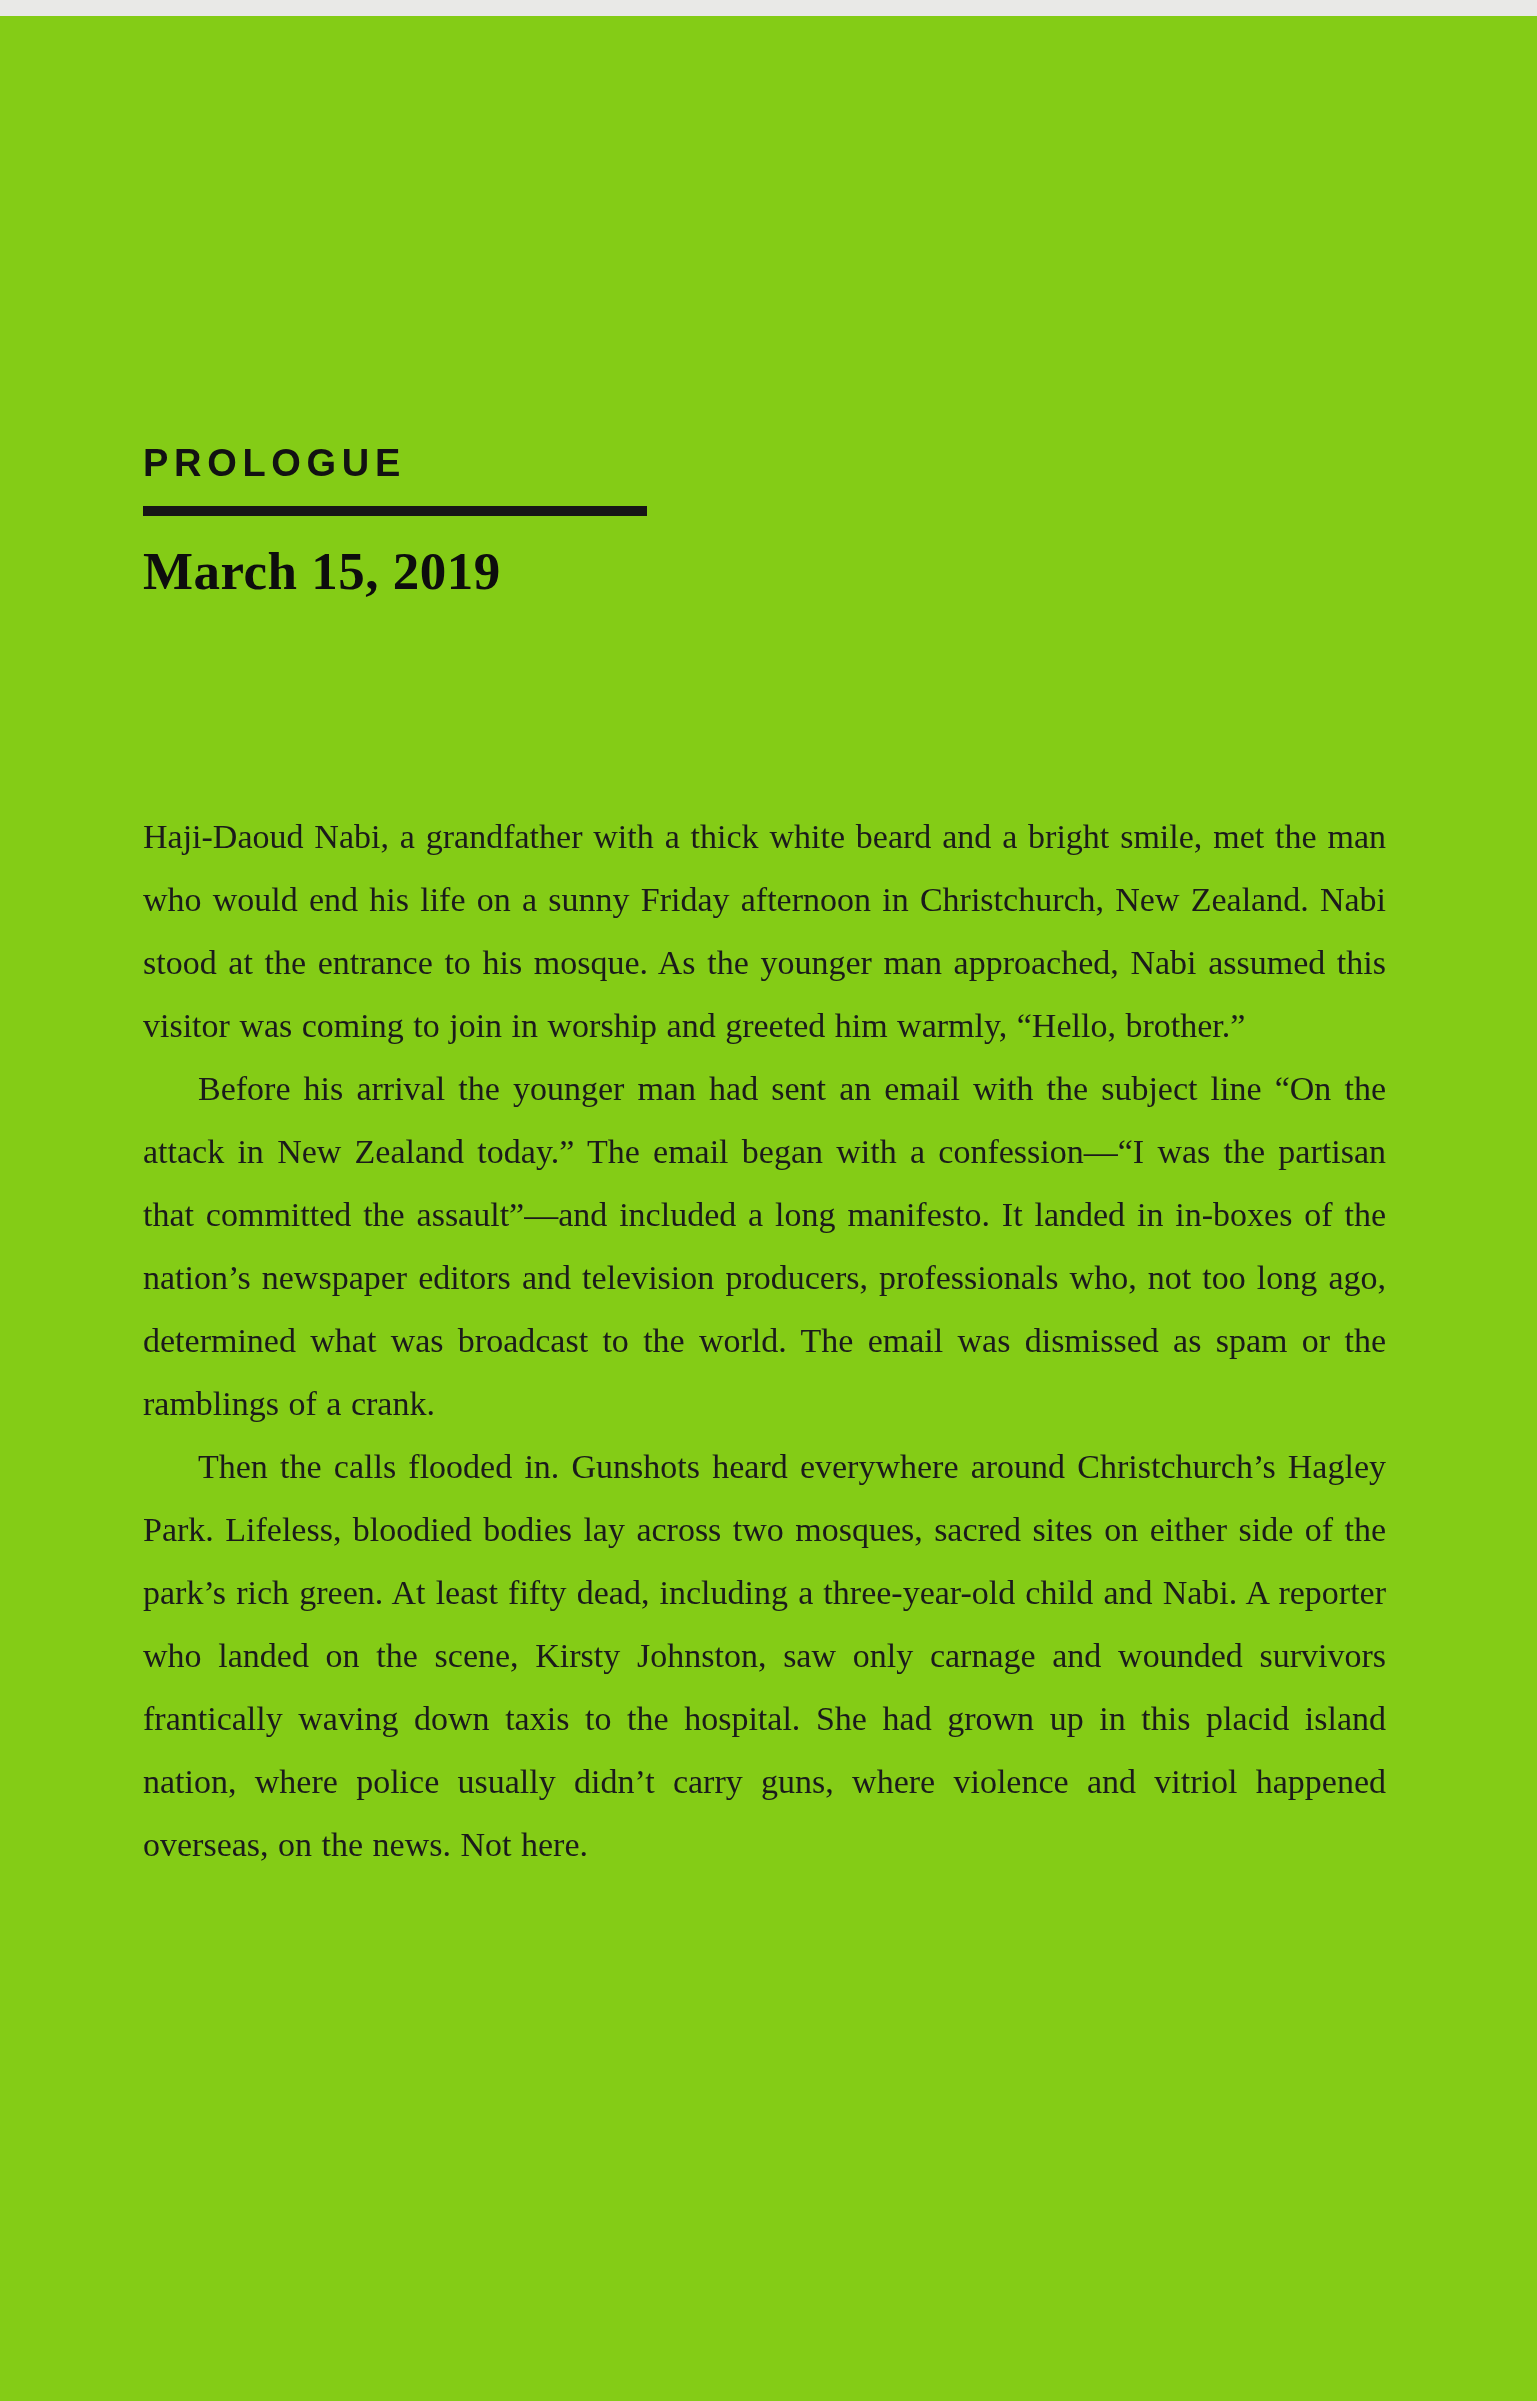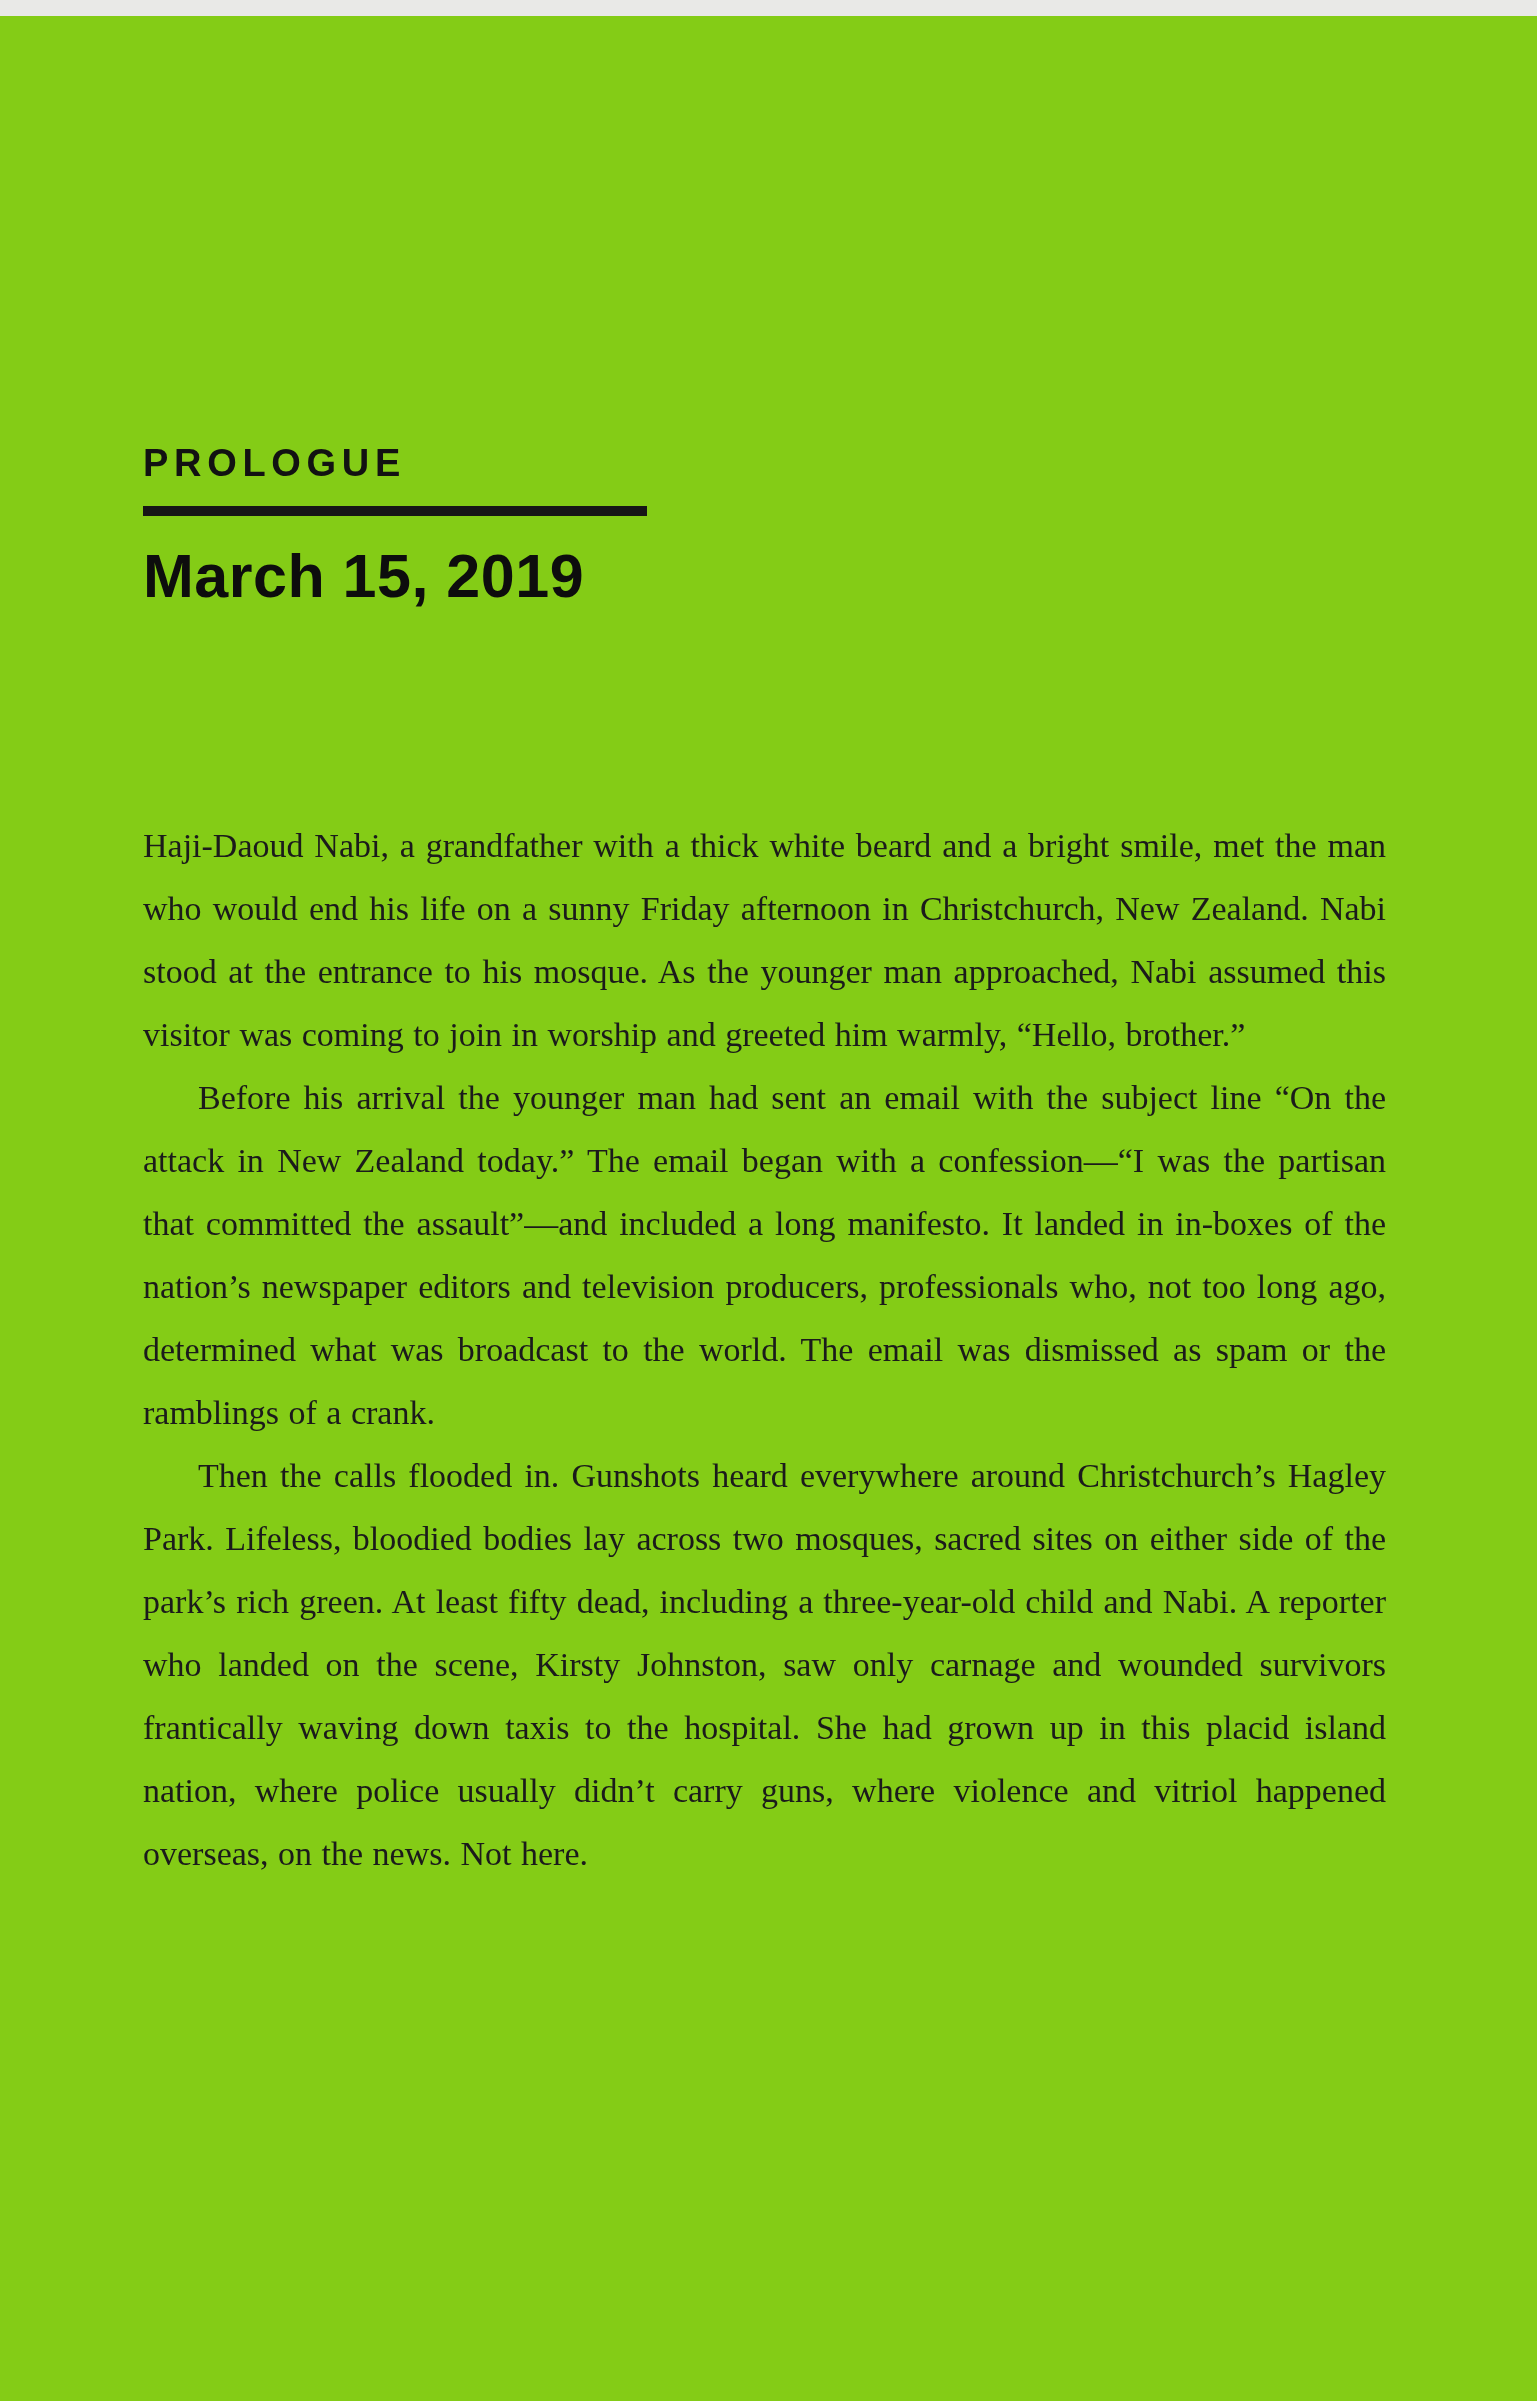--- a/index.html
+++ b/index.html
@@ -30,23 +30,23 @@
   }
 
   .title-rule {
     width: 504px;
     height: 10.5px;
     background: #161616;
     margin-top: 21px;
   }
 
   .chapter-title {
-    font-family: Liberation Sans, sans-serif;
+    font-family: Liberation Serif, serif;
     font-weight: 700;
-    font-size: 61px;
+    font-size: 53px;
     letter-spacing: 0.5px;
     color: #0d0d0d;
     margin: 25px 0 0 0;
     line-height: 1.15;
   }
 
   
   .body-text {
     margin-top: 203px;
     font-family: Liberation Serif, serif;

